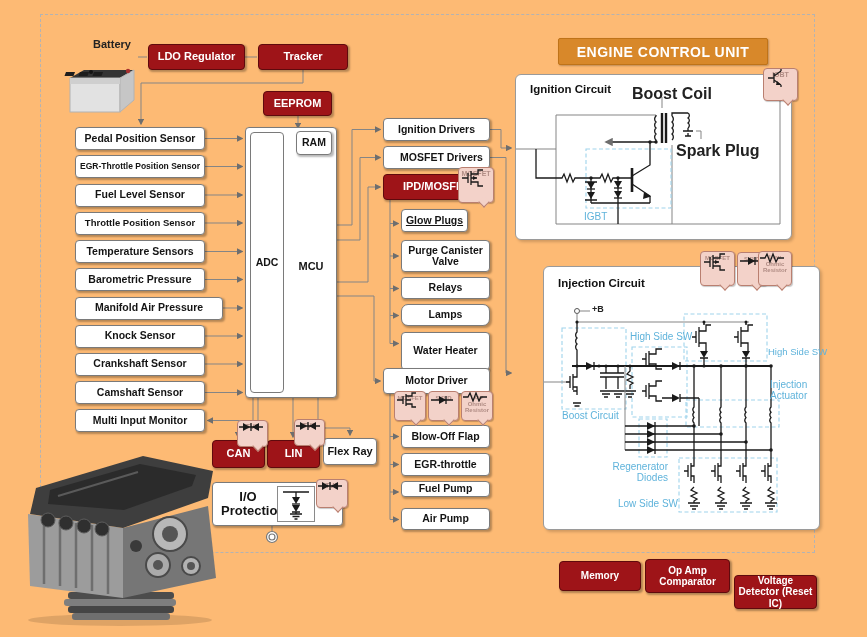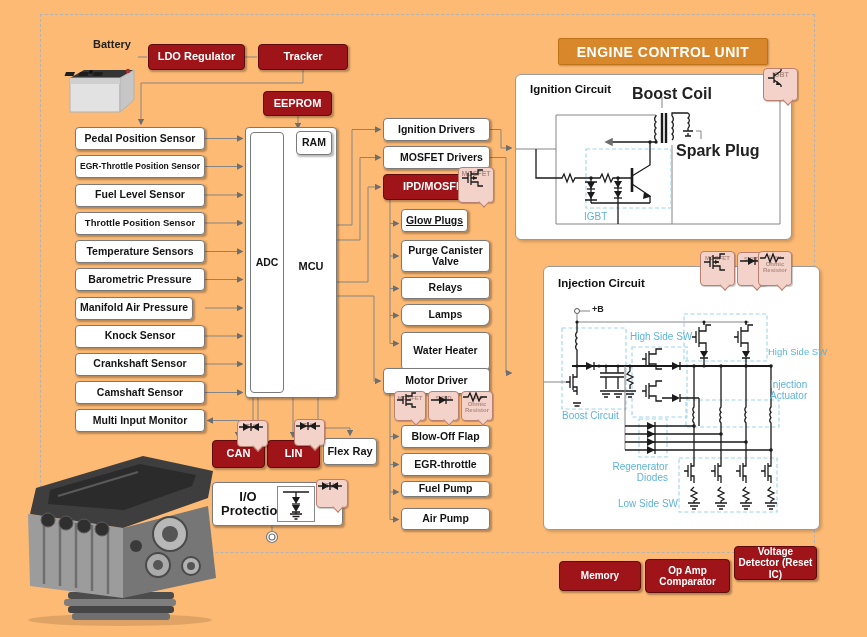--- a/index.html
+++ b/index.html
@@ -128,21 +128,21 @@
     <span style="position:absolute;left:42px;top:133px;width:46px;text-align:center;font-size:11px;">MCU</span>
   </div>
   <div class="box" style="left:296px;top:131px;width:36px;height:24px;z-index:4;">RAM</div>
 
   <div class="box" style="left:75px;top:127px;width:130px;height:23px;">Pedal Position Sensor</div>
   <div class="box" style="left:75px;top:155px;width:130px;height:23px;font-size:8.5px;">EGR-Throttle Position Sensor</div>
   <div class="box" style="left:75px;top:211.5px;width:130px;height:23px;font-size:9.5px;">Throttle Position Sensor</div>
   <div class="box" style="left:75px;top:183.5px;width:130px;height:23px;">Fuel Level Sensor</div>
   <div class="box" style="left:75px;top:240px;width:130px;height:23px;">Temperature Sensors</div>
   <div class="box" style="left:75px;top:268px;width:130px;height:23px;">Barometric Pressure</div>
-  <div class="box" style="left:75px;top:296.5px;width:118px;height:23px;">Manifold Air Pressure</div>
+  <div class="box" style="left:75px;top:296.5px;width:148px;height:23px;">Manifold Air Pressure</div>
   <div class="box" style="left:75px;top:324.5px;width:130px;height:23px;">Knock Sensor</div>
   <div class="box" style="left:75px;top:352.5px;width:130px;height:23px;">Crankshaft Sensor</div>
   <div class="box" style="left:75px;top:381px;width:130px;height:23px;">Camshaft Sensor</div>
   <div class="box" style="left:75px;top:409px;width:130px;height:23px;">Multi Input Monitor</div>
 
   <div class="box" style="left:383px;top:118px;width:107px;height:23px;">Ignition Drivers</div>
   <div class="box" style="left:383px;top:146px;width:107px;height:23px;padding-left:12px;">MOSFET Drivers</div>
   <div class="box red" style="left:383px;top:174px;width:107px;height:26px;">IPD/MOSFET</div>
   <div class="box" style="left:401px;top:209px;width:67px;height:23px;text-decoration:underline;">Glow Plugs</div>
   <div class="box" style="left:401px;top:240px;width:89px;height:32px;">Purge Canister Valve</div>
@@ -383,21 +383,21 @@
   </div>
   <div class="tag" style="left:758px;top:251px;width:34px;height:35px;">
     <div class="t2">Low Ohmic Resistor</div>
     <svg width="26" height="12">
       <path class="bk" d="M1,6 H6 L8,2 11,10 14,2 17,10 19,6 H25"></path>
     </svg>
   </div>
 
   <div class="chip" style="left:559px;top:561px;width:82px;height:30px;">Memory</div>
   <div class="chip" style="left:645px;top:559px;width:85px;height:34px;">Op Amp Comparator</div>
-  <div class="chip" style="left:734px;top:546px;width:83px;height:34px;">Voltage Detector (Reset IC)</div>
+  <div class="chip" style="left:734px;top:575px;width:83px;height:34px;">Voltage Detector (Reset IC)</div>
 
   <svg width="225" height="182" style="left:8px;top:446px;z-index:7;">
     <ellipse cx="112" cy="174" rx="92" ry="6" fill="rgba(0,0,0,0.12)"></ellipse>
     <rect x="60" y="146" width="106" height="7" rx="3" fill="#4c4c4c"></rect>
     <rect x="56" y="153" width="112" height="7" rx="3" fill="#7e7e7e"></rect>
     <rect x="60" y="160" width="106" height="7" rx="3" fill="#454545"></rect>
     <rect x="64" y="167" width="98" height="7" rx="3" fill="#6f6f6f"></rect>
     <polygon points="20,68 115,82 115,152 22,140" fill="#9c9c9c"></polygon>
     <path d="M36,72 V138 M52,74 V140 M68,77 V142 M84,79 V145 M100,81 V148" stroke="#6e6e6e" stroke-width="2.5" fill="none"></path>
     <polygon points="115,82 200,60 208,132 115,152" fill="#767676"></polygon>

